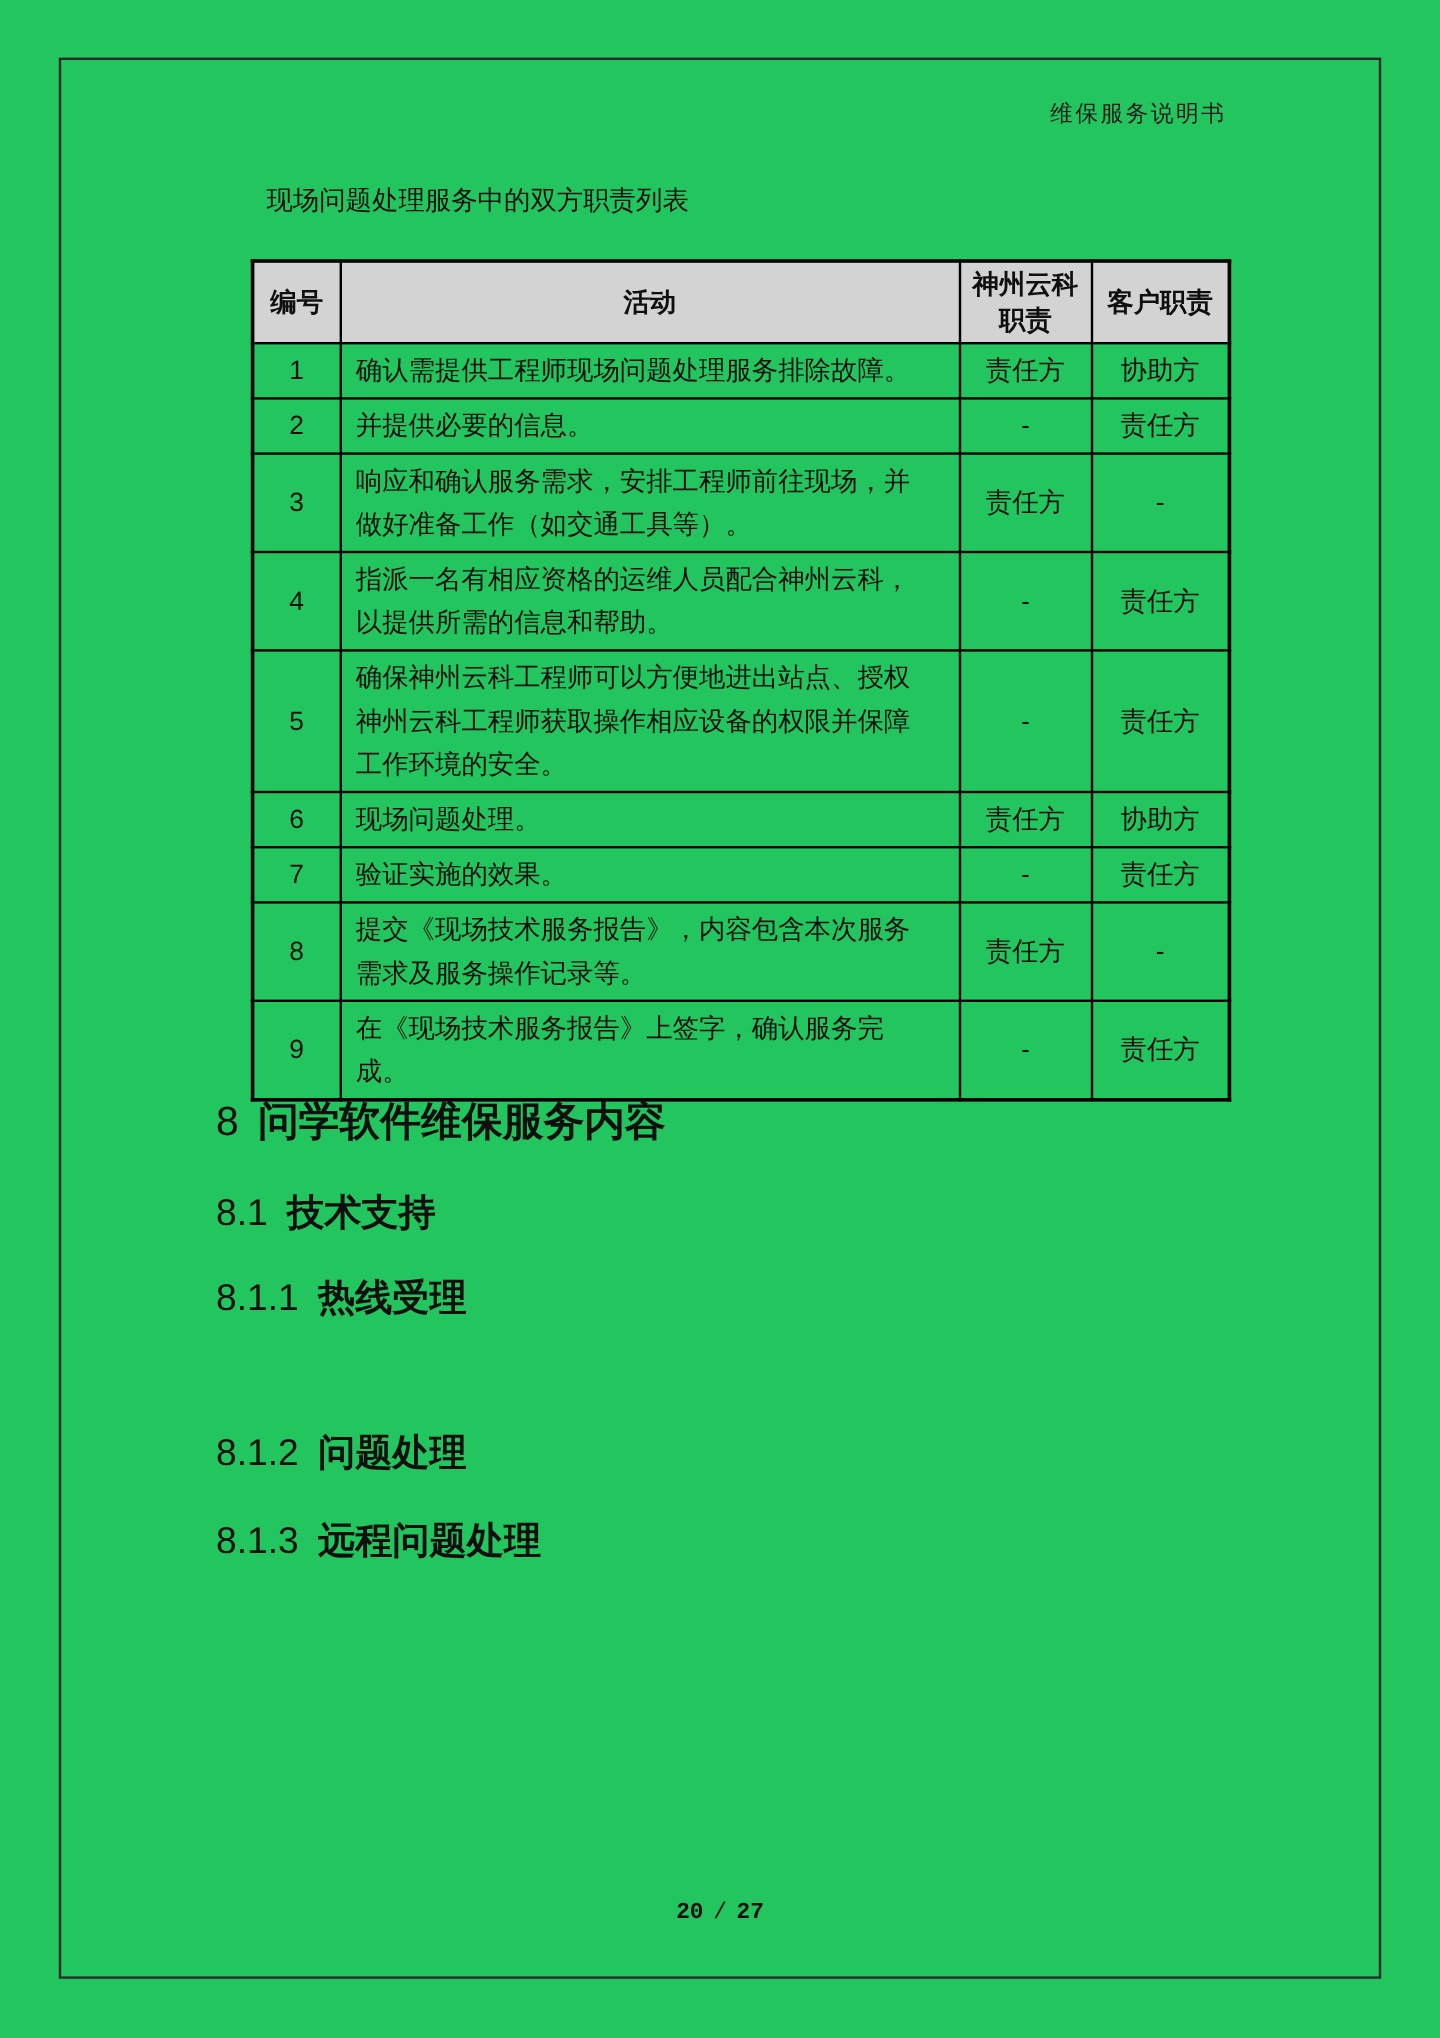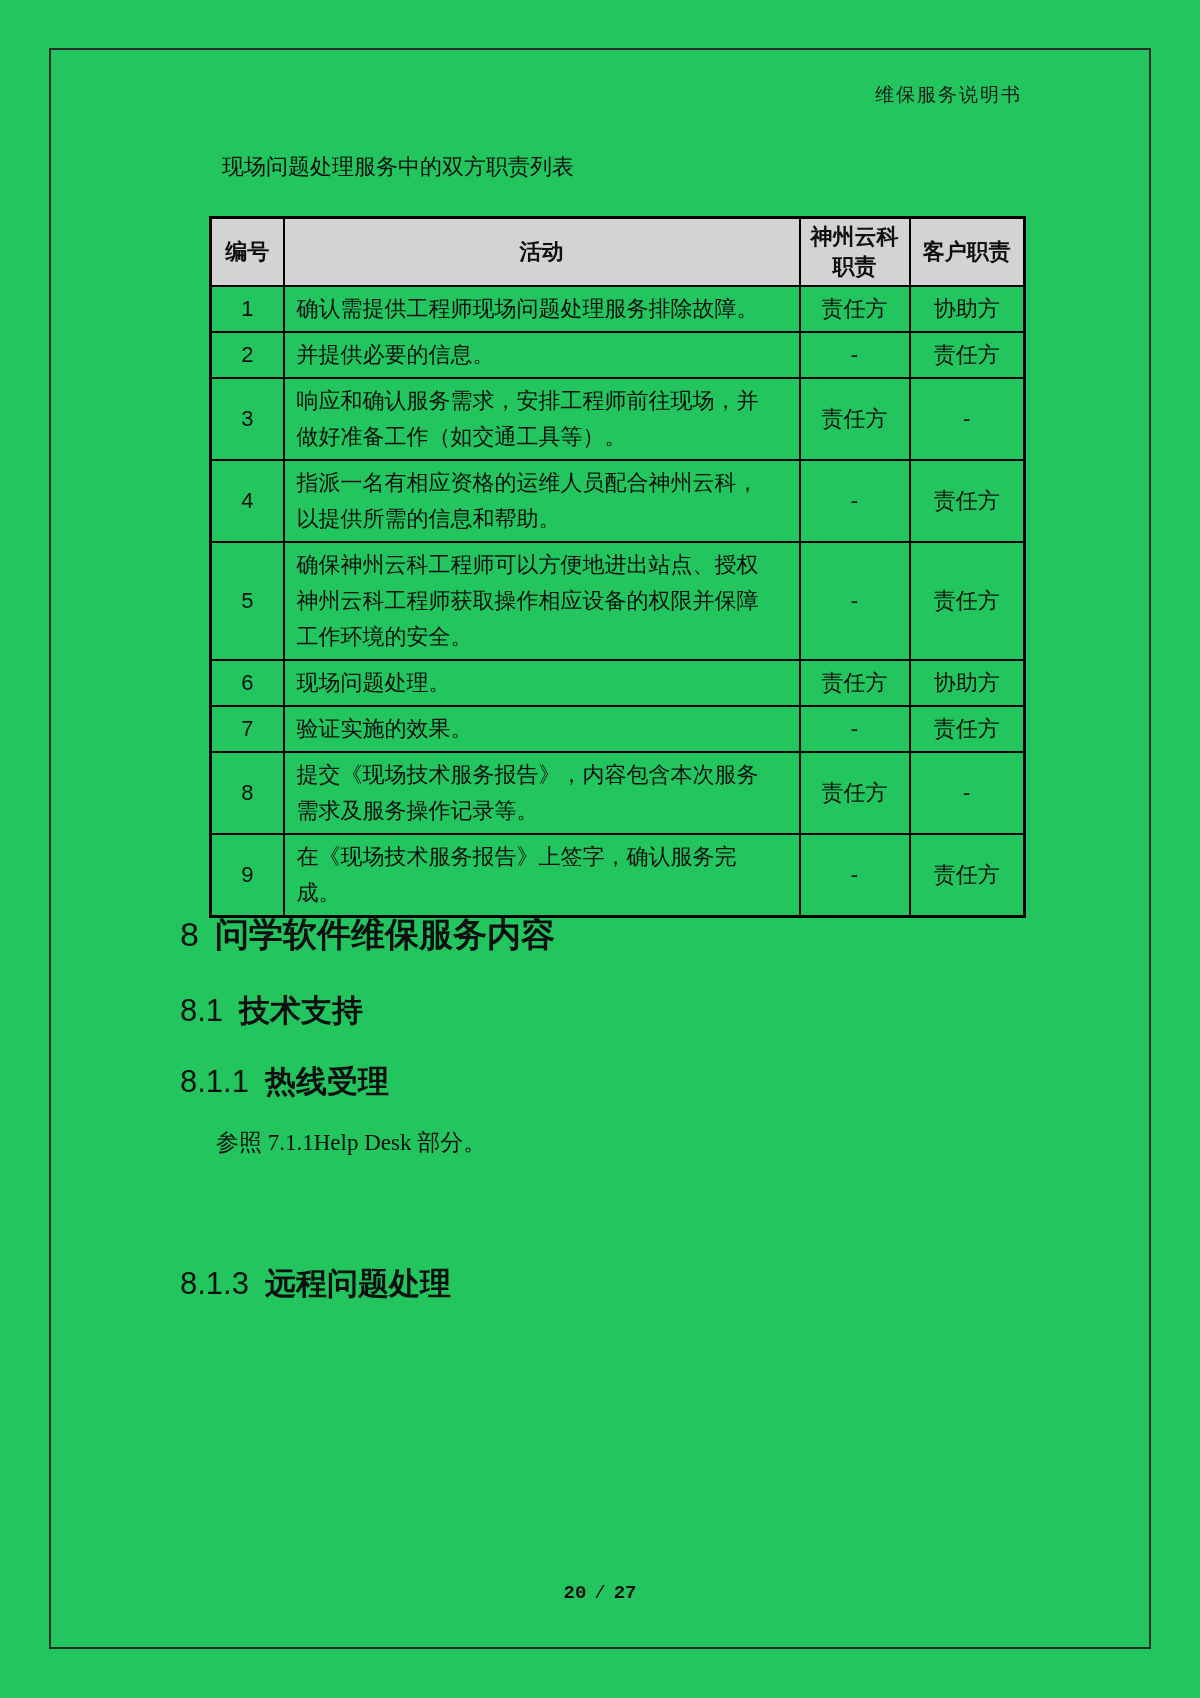--- a/index.html
+++ b/index.html
@@ -192,22 +192,24 @@
   </div>
 
   <div class="heading h-l2" style="top:990px">
     <span class="hnum">8.1</span><span class="htxt">技术支持</span>
   </div>
 
   <div class="heading h-l3" style="top:1061px">
     <span class="hnum">8.1.1</span><span class="htxt">热线受理</span>
   </div>
 
-  <div class="para-serif" style="top:1127px">参照 7.1.1Help Desk 部分。</div>
-
+
+  <div class="heading h-l3" style="top:1190px">
+    <span class="hnum">8.1.2</span><span class="htxt">问题处理</span>
+  </div>
 
   <div class="heading h-l3" style="top:1263px">
     <span class="hnum">8.1.3</span><span class="htxt">远程问题处理</span>
   </div>
 
 
   <div class="footer">
     <span class="num">20</span><span class="sep">/</span><span class="num">27</span>
   </div>
 </div>

